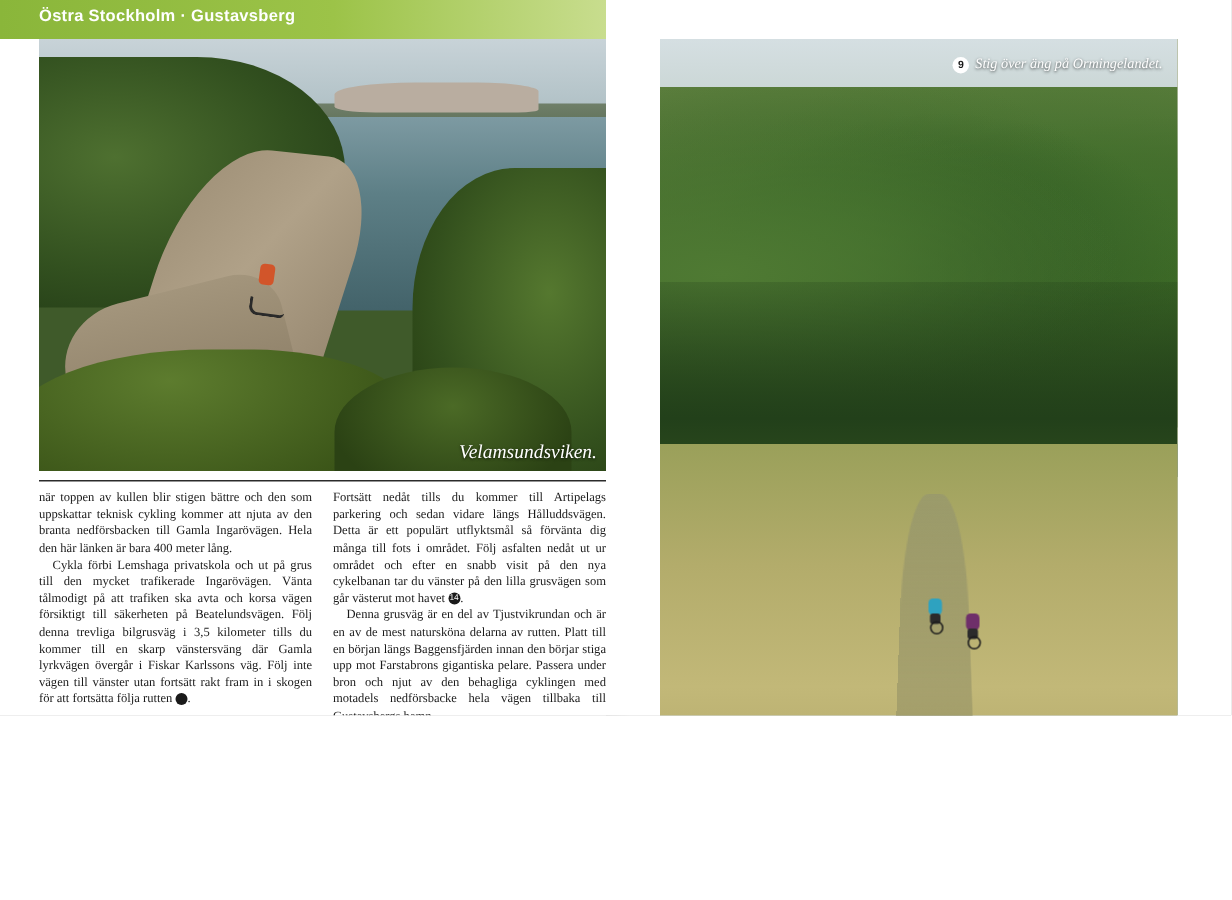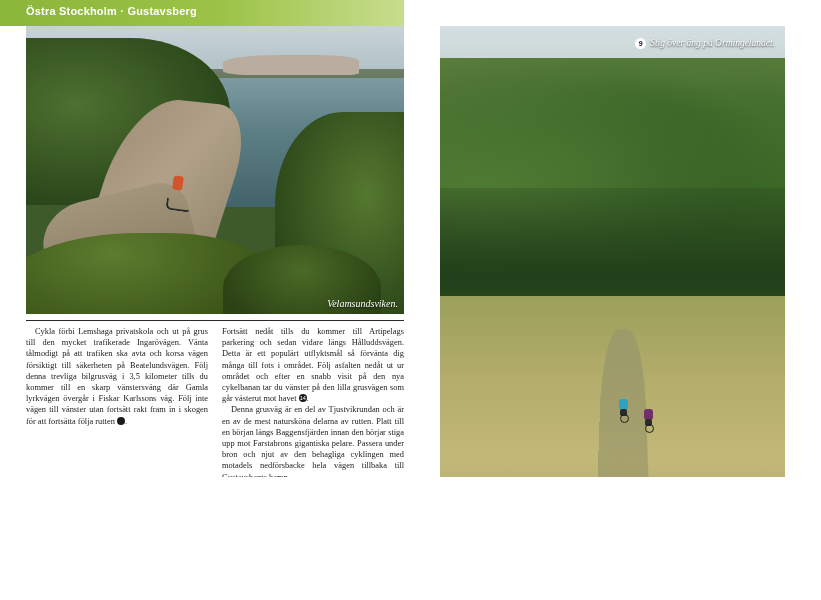--- a/index.html
+++ b/index.html
@@ -110,21 +110,21 @@
     border-bottom: 2px solid #2a2a2a; border-left: 2px solid #2a2a2a;
     border-radius: 0 0 4px 6px; transform: rotate(8deg);
   }
   .caption-left {
     position: absolute;
     right: 6px;
     bottom: 5px;
     color: #ffffff;
     font-family: "Liberation Serif", serif;
     font-style: italic;
-    font-size: 10px;
+    font-size: 13px;
     text-shadow: 0 1px 2px rgba(0,0,0,.75);
   }
 
   .rule-top {
     position: absolute;
     left: 26px;
     top: 320px;
     width: 378px;
     height: 1px;
     background: #2b2b2b;
@@ -295,20 +295,21 @@
       <div class="lp-rider-body"></div>
       <div class="lp-grass-fg"></div>
       <div class="lp-bush"></div>
       <div class="caption-left">Velamsundsviken.</div>
     </div>
 
     <div class="rule-top"></div>
 
     <div class="left-columns">
       <div class="col">
+        <p>när toppen av kullen blir stigen bättre och den som uppskattar teknisk cykling kommer att njuta av den branta nedförsbacken till Gamla Ingarövägen. Hela den här länken är bara 400 meter lång.</p>
         <p class="indent"><span>Cykla förbi Lemshaga privatskola och ut på grus till den mycket trafikerade Ingarövägen. Vänta tålmodigt på att trafiken ska avta och korsa vägen försiktigt till säkerheten på Beatelundsvägen. Följ denna trevliga bilgrusväg i 3,5 kilometer tills du kommer till en skarp vänstersväng där Gamla lyrkvägen övergår i Fiskar Karlssons väg. Följ inte vägen till vänster utan fortsätt rakt fram in i skogen för att fortsätta följa rutten</span> <span class="marker-inline">13</span>.</p>
       </div>
       <div class="col">
         <p><span>Fortsätt nedåt tills du kommer till Artipelags parkering och sedan vidare längs Hålluddsvägen. Detta är ett populärt utflyktsmål så förvänta dig många till fots i området. Följ asfalten nedåt ut ur området och efter en snabb visit på den nya cykelbanan tar du vänster på den lilla grusvägen som går västerut mot havet</span> <span class="marker-inline">14</span>.</p>
         <p class="indent">Denna grusväg är en del av Tjustvikrundan och är en av de mest natursköna delarna av rutten. Platt till en början längs Baggensfjärden innan den börjar stiga upp mot Farstabrons gigantiska pelare. Passera under bron och njut av den behagliga cyklingen med motadels nedförsbacke hela vägen tillbaka till Gustavsbergs hamn.</p>
       </div>
     </div>
 
     <div class="folio-left">180</div>
   </div>

